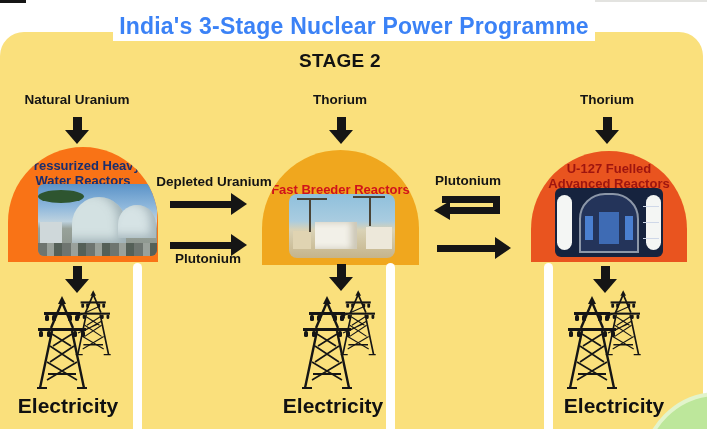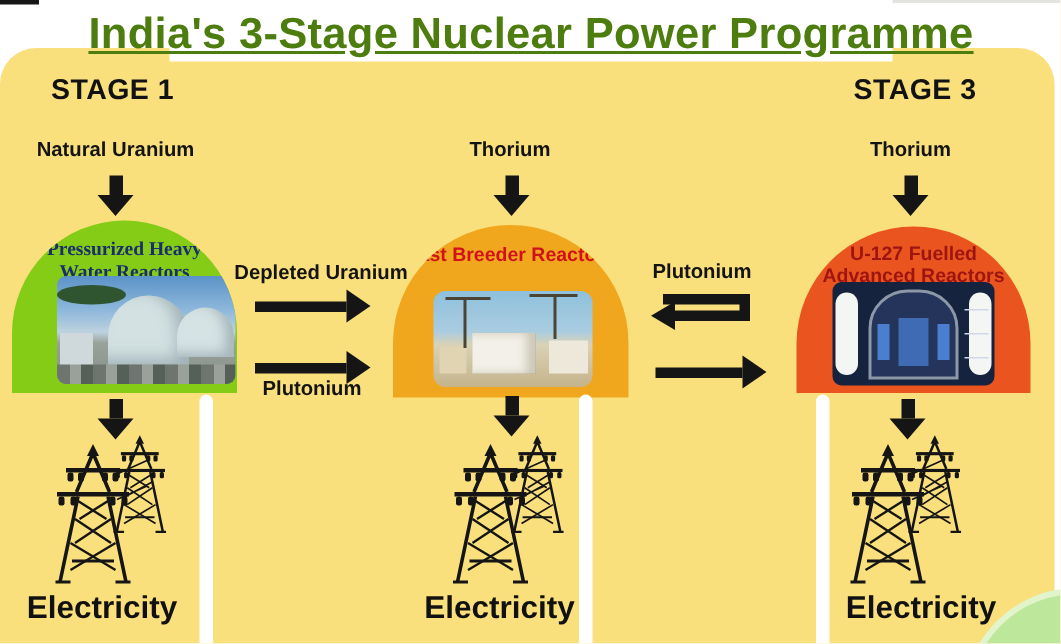--- a/index.html
+++ b/index.html
@@ -10,22 +10,22 @@
   .topbar-left  { position:absolute; left:0; top:0; width:26px; height:3px; background:#161616; }
   .topbar-right { position:absolute; left:518px; top:0; width:189px; height:2px; background:#e3e3e0; }
 
   
   .panel { position:absolute; left:0; top:32px; width:703px; height:397px;
            background:#FAE07C; border-radius:24px 24px 0 0; }
 
   
   .title-band { position:absolute; left:113px; top:0; width:482px; height:41px;
                 background:#ffffff; display:flex; align-items:flex-end; justify-content:center; }
-  .title-band h1 { font-size:29px; font-weight:600; color:#4d7c0f; letter-spacing:0.2px;
-                   padding-bottom:1px; white-space:nowrap;text-decoration:underline; }
+  .title-band h1 { font-size:23px; font-weight:600; color:#3b82f6; letter-spacing:0.2px;
+                   padding-bottom:1px; white-space:nowrap; }
 
   .stage-heading { position:absolute; top:50px; width:140px; text-align:center;
                    font-size:19px; font-weight:700; color:#121212; letter-spacing:0.3px; }
   .h1c { left:5px; } .h2c { left:270px; } .h3c { left:540px; }
 
   .fuel-label { position:absolute; top:92px; width:160px; text-align:center;
                 font-size:13.5px; font-weight:600; color:#141414; }
   .f1 { left:-3px; } .f2 { left:260px; } .f3 { left:527px; }
 
   
@@ -51,24 +51,24 @@
   .fl2 { left:138px; top:251px; } 
   .fl3 { left:398px; top:173px; } 
   .fl4 { left:398px; top:253px; } 
 
   .return-arrow { position:absolute; left:434px; top:195px; }
 
   
   .dome { position:absolute; overflow:hidden; }
   .dome-label { position:relative; margin:0 auto; text-align:center; font-weight:700;
                 font-size:13px; line-height:1.18; }
-  .dome1 { left:8px;   top:147px; width:150px; height:115px; background:#84cc16; border-radius:78px 78px 0 0;font-family:Liberation Serif, serif; }
+  .dome1 { left:8px;   top:147px; width:150px; height:115px; background:#f97316; border-radius:78px 78px 0 0; }
   .dome1 .dome-label { width:128px; margin-top:11px; color:#1A2E6E; }
   .dome2 { left:262px; top:150px; width:157px; height:115px; background:#F0A71E; border-radius:80px 80px 0 0; }
-  .dome2 .dome-label { width:150px; margin-top:12px; color:#D0121B; }
+  .dome2 .dome-label { width:150px; margin-top:32px; color:#D0121B; }
   .dome3 { left:531px; top:151px; width:156px; height:111px; background:#E9541F; border-radius:80px 80px 0 0; }
   .dome3 .dome-label { width:132px; margin-top:10px; color:#9E150F; }
 
   
   .photo { position:absolute; overflow:hidden; }
   .photo1 { left:30px; top:37px; width:119px; height:72px; border-radius:6px;
             background:linear-gradient(180deg,#5B93C8 0%,#8FB8DC 32%,#BDD2DF 52%,#98A29A 62%,#878F88 100%); }
   .p1-trees { position:absolute; left:0; top:6px; width:46px; height:13px; background:#2E5530; border-radius:50%; }
   .p1-domeA { position:absolute; left:34px; bottom:13px; width:54px; height:46px; background:#D3E1E2;
               border-radius:27px 27px 0 0; box-shadow:inset -8px -4px 10px rgba(120,140,150,.55); }
@@ -150,22 +150,21 @@
 
   <div class="topbar-left"></div>
   <div class="topbar-right"></div>
 
   <div class="panel"></div>
 
   <div class="title-band">
     <h1>India's 3-Stage Nuclear Power Programme</h1>
   </div>
 
-  <div class="stage-heading h1c">STAGE 1</div>
-  <div class="stage-heading h3c">STAGE 3</div>
+  <div class="stage-heading h2c">STAGE 2</div>
 
   <div class="fuel-label f1">Natural Uranium</div>
   <div class="fuel-label f2">Thorium</div>
   <div class="fuel-label f3">Thorium</div>
 
   <div class="arr-down ad1">
       <div class="shaft"></div>
       <div class="head"></div>
     </div>
   <div class="arr-down ad2">

